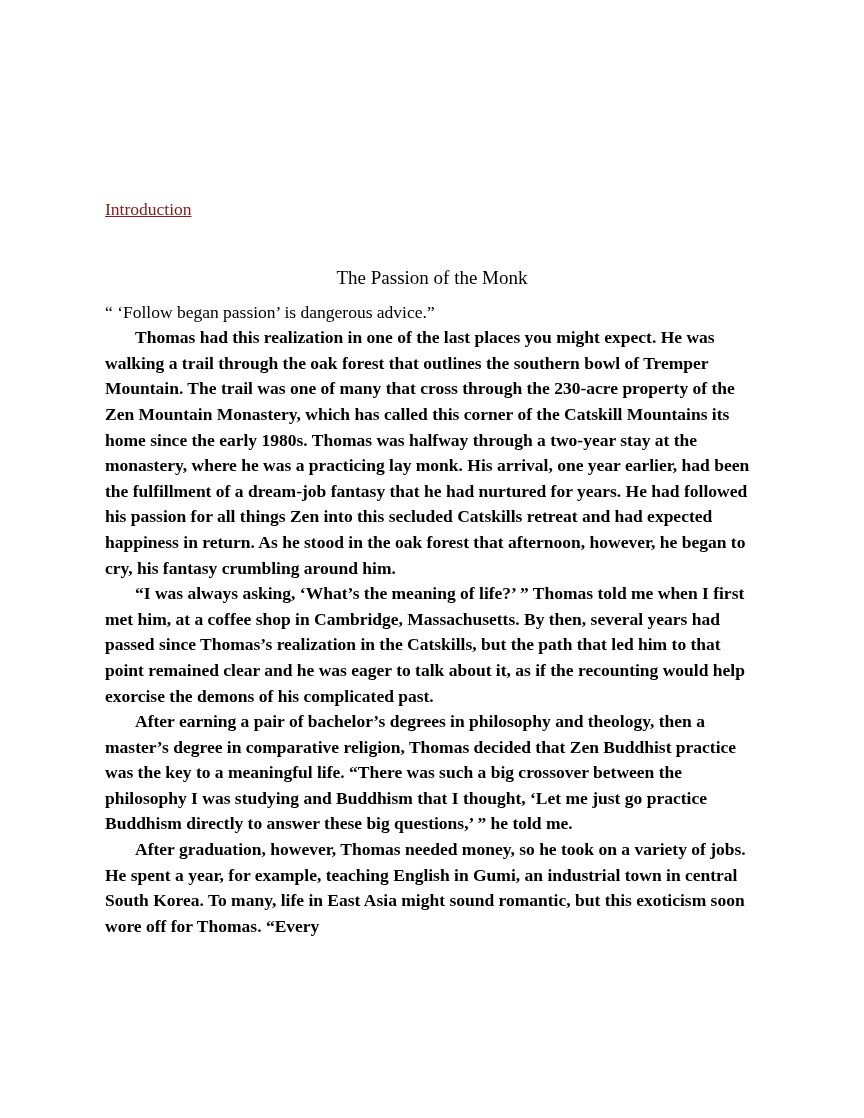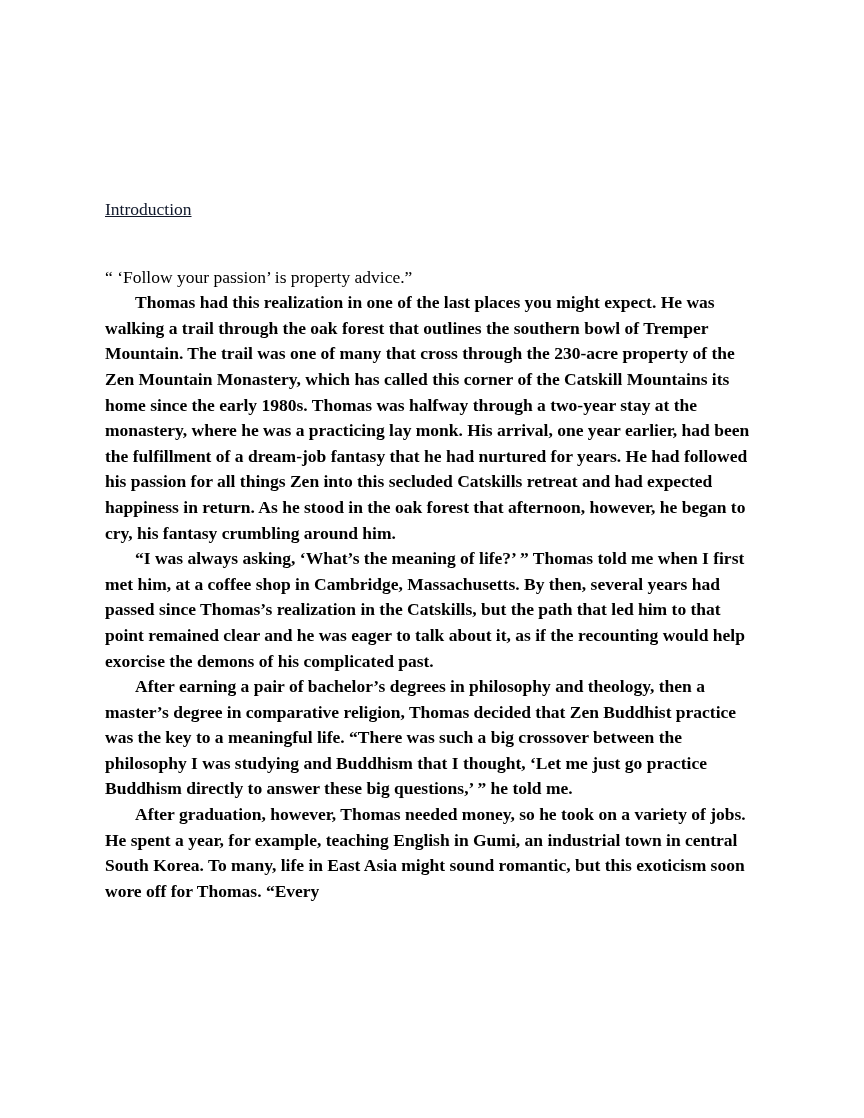--- a/index.html
+++ b/index.html
@@ -20,21 +20,21 @@
     position: absolute;
     left: 105px;
     top: 197px;
     width: 654px;
     font-size: 17.5px;
     line-height: 25.6px;
     text-align: left;
   }
   .intro-link {
     display: inline-block;
-    color: #0f172a;
+    color: #7f1d1d;
     text-decoration: underline;
     font-size: 17.5px;
     line-height: 25.6px;
   }
   .link-row {
     margin: 0 0 42px 0;
   }
   .chapter-title {
     margin: 0 0 9px 0;
     font-size: 19px;
@@ -52,21 +52,22 @@
   }
 </style>
 </head>
 <body>
 
 <div class="page">
   <div class="content">
     <div class="link-row">
       <a href="#" class="intro-link">Introduction</a>
     </div>
+    <h2 class="chapter-title">The Passion of the Monk</h2>
     <div class="paragraphs">
-        <p>“ ‘Follow your passion’ is property advice.”</p>
+        <p>“ ‘Follow began passion’ is dangerous advice.”</p>
         <p class="indent">Thomas had this realization in one of the last places you might expect. He was walking a trail through the oak forest that outlines the southern bowl of Tremper Mountain. The trail was one of many that cross through the 230-acre property of the Zen Mountain Monastery, which has called this corner of the Catskill Mountains its home since the early 1980s. Thomas was halfway through a two-year stay at the monastery, where he was a practicing lay monk. His arrival, one year earlier, had been the fulfillment of a dream-job fantasy that he had nurtured for years. He had followed his passion for all things Zen into this secluded Catskills retreat and had expected happiness in return. As he stood in the oak forest that afternoon, however, he began to cry, his fantasy crumbling around him.</p>
         <p class="indent">“I was always asking, ‘What’s the meaning of life?’ ” Thomas told me when I first met him, at a coffee shop in Cambridge, Massachusetts. By then, several years had passed since Thomas’s realization in the Catskills, but the path that led him to that point remained clear and he was eager to talk about it, as if the recounting would help exorcise the demons of his complicated past.</p>
         <p class="indent">After earning a pair of bachelor’s degrees in philosophy and theology, then a master’s degree in comparative religion, Thomas decided that Zen Buddhist practice was the key to a meaningful life. “There was such a big crossover between the philosophy I was studying and Buddhism that I thought, ‘Let me just go practice Buddhism directly to answer these big questions,’ ” he told me.</p>
         <p class="indent">After graduation, however, Thomas needed money, so he took on a variety of jobs. He spent a year, for example, teaching English in Gumi, an industrial town in central South Korea. To many, life in East Asia might sound romantic, but this exoticism soon wore off for Thomas. “Every</p>
       </div>
   </div>
 </div>
 
 </body></html>

